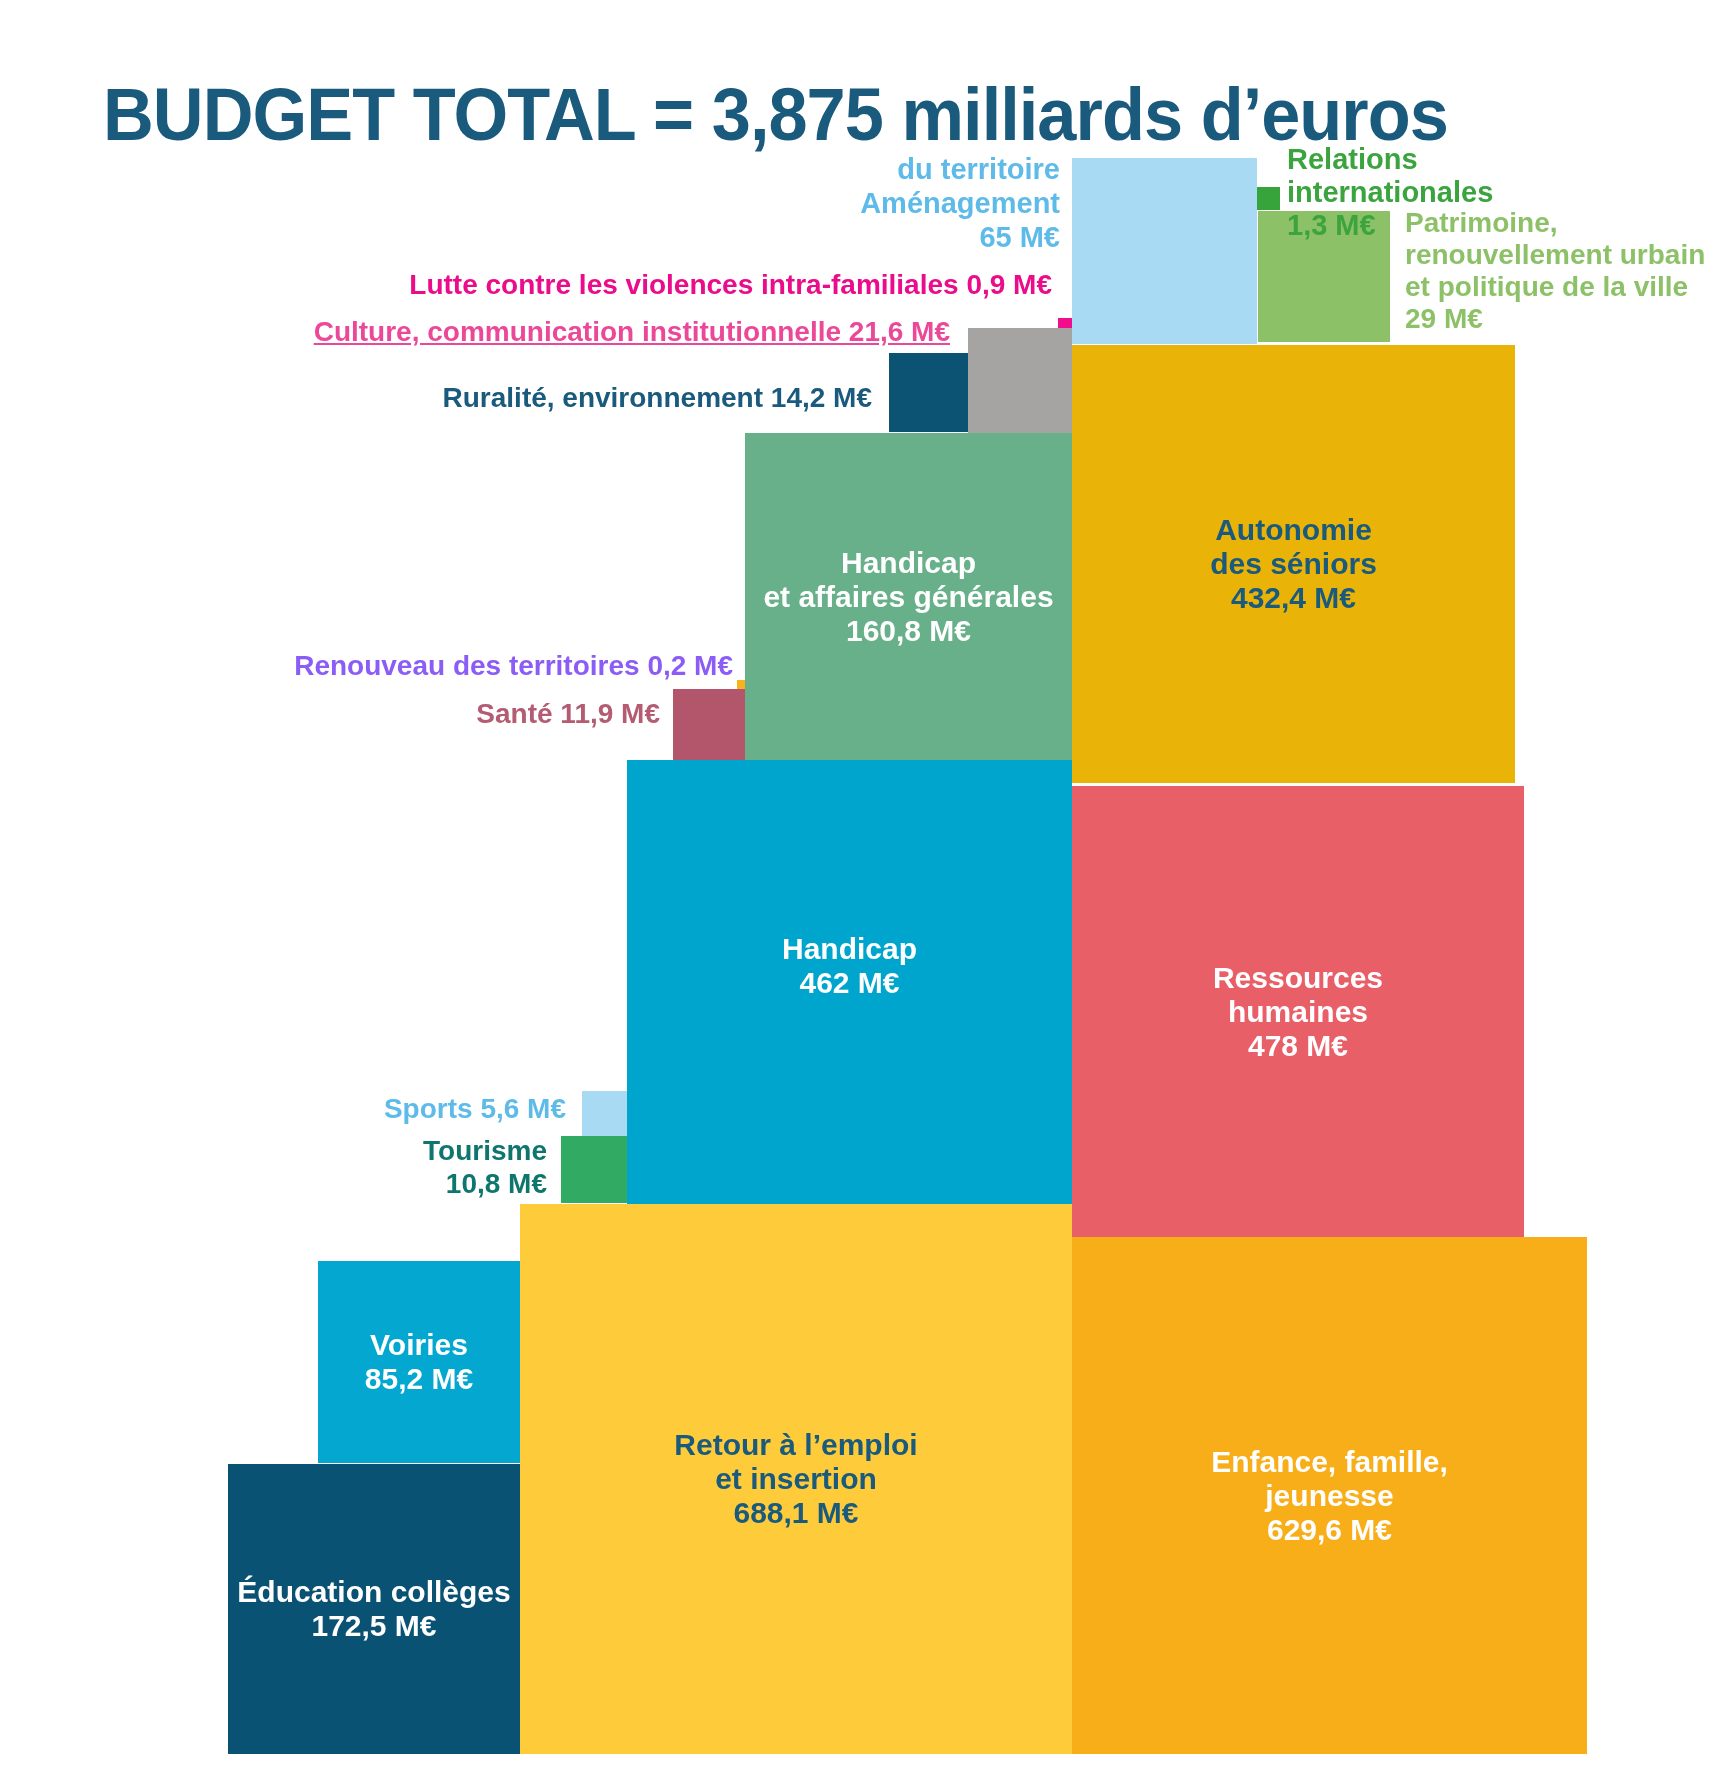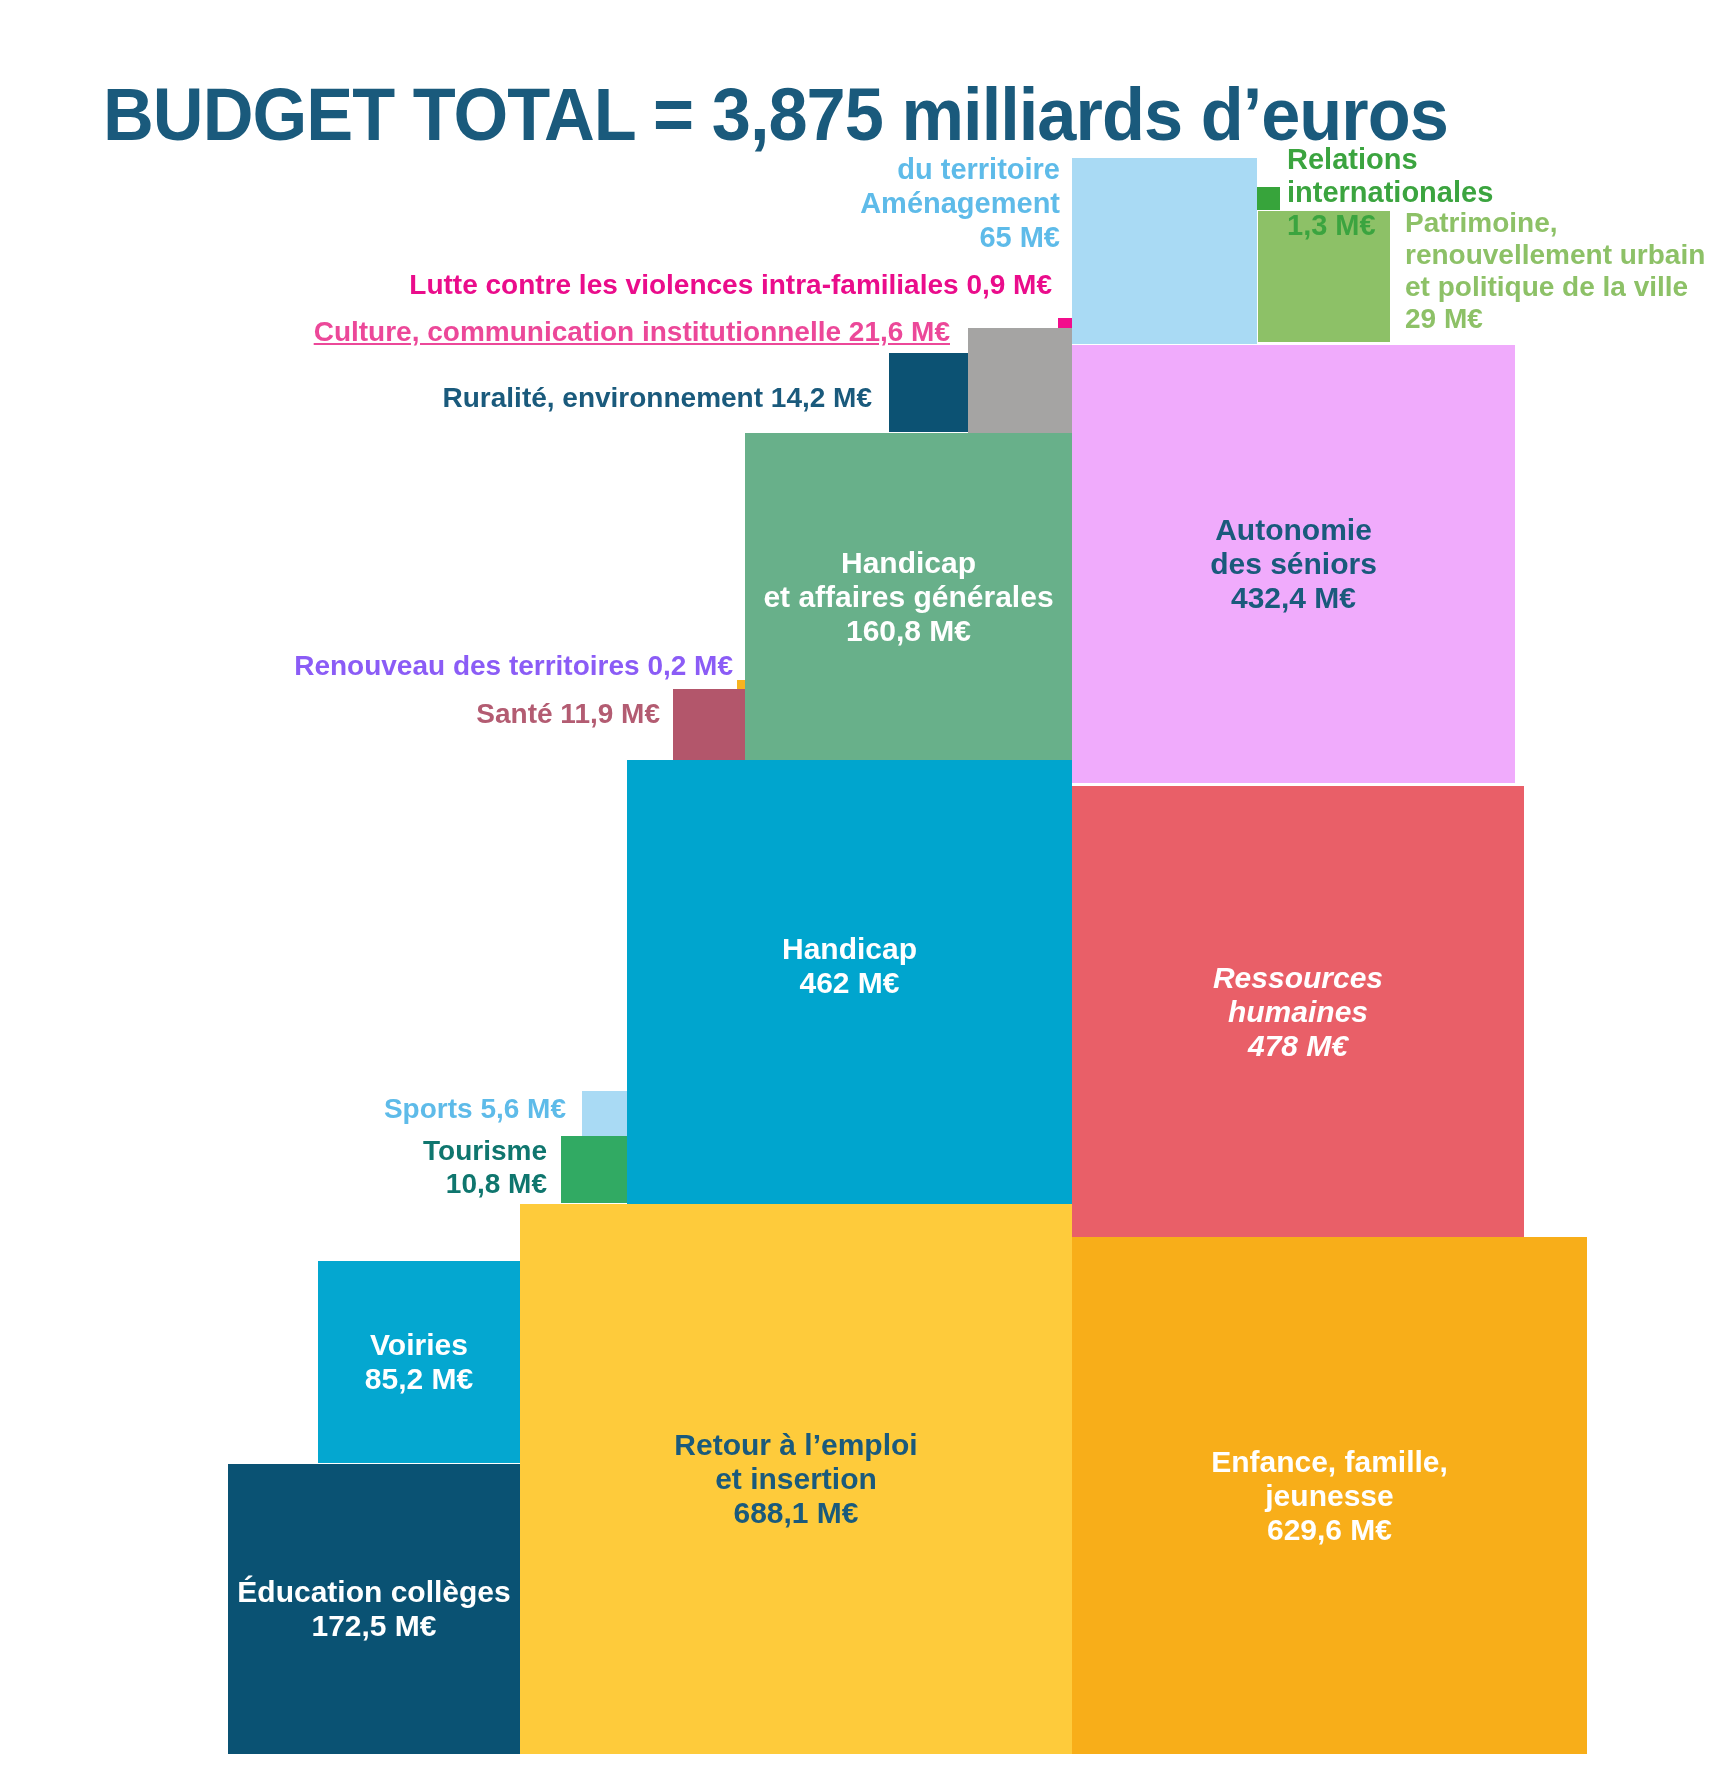--- a/index.html
+++ b/index.html
@@ -26,21 +26,21 @@
   <div class="sq" style="left:1257px;top:187px;width:23px;height:23px;background:#37A43B;"></div>
 
   <div class="sq" style="left:1258px;top:211px;width:132px;height:131px;background:#8DC167;"></div>
 
   <div class="sq" style="left:1058px;top:318px;width:14px;height:12px;background:#F20D8C;"></div>
 
   <div class="sq" style="left:968px;top:328px;width:104px;height:105px;background:#A5A4A3;"></div>
 
   <div class="sq" style="left:889px;top:353px;width:79px;height:79px;background:#0C5273;"></div>
 
-  <div class="sq" style="left:1072px;top:345px;width:443px;height:438px;background:#f0abfc;">
+  <div class="sq" style="left:1072px;top:345px;width:443px;height:438px;background:#eab308;">
     <div class="ilbl" style="color:#1A5A7C;">
       <span>Autonomie</span>
       <span>des séniors</span>
       <span>432,4 M€</span>
     </div>
   </div>
 
   <div class="sq" style="left:745px;top:433px;width:327px;height:327px;background:#68B08A;">
     <div class="ilbl" style="color:#FFFFFF;">
       <span>Handicap</span>
@@ -53,21 +53,21 @@
 
   <div class="sq" style="left:673px;top:689px;width:72px;height:71px;background:#B3566B;"></div>
 
   <div class="sq" style="left:627px;top:760px;width:445px;height:444px;background:#00A5CE;">
     <div class="ilbl" style="color:#FFFFFF;transform:translateY(-16px);">
       <span>Handicap</span>
       <span>462 M€</span>
     </div>
   </div>
 
-  <div class="sq" style="left:1072px;top:786px;width:452px;height:451px;background:#E95F68;font-style:italic;">
+  <div class="sq" style="left:1072px;top:786px;width:452px;height:451px;background:#E95F68;">
     <div class="ilbl" style="color:#FFFFFF;">
       <span>Ressources</span>
       <span>humaines</span>
       <span>478 M€</span>
     </div>
   </div>
 
   <div class="sq" style="left:582px;top:1091px;width:45px;height:45px;background:#A9DAF4;"></div>
 
   <div class="sq" style="left:561px;top:1136px;width:66px;height:67px;background:#31AA63;"></div>

